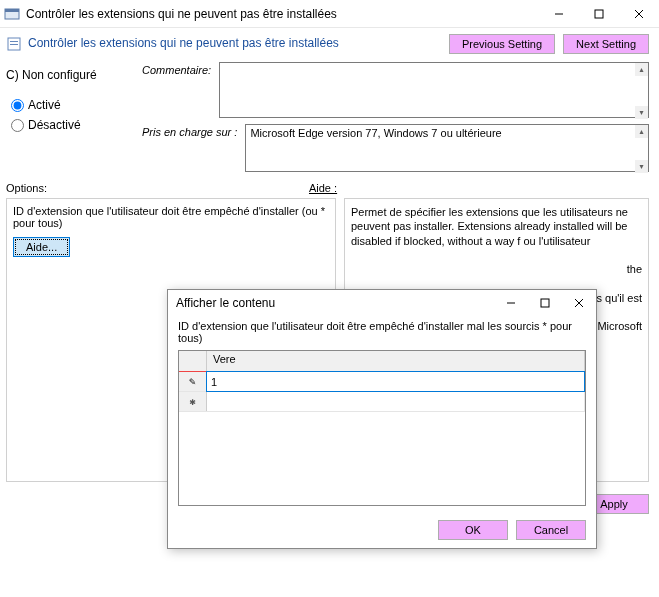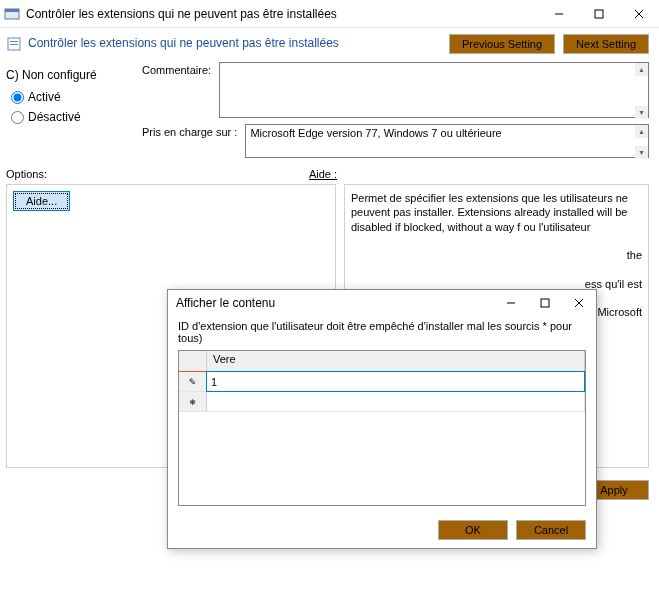--- a/index.html
+++ b/index.html
@@ -8,31 +8,31 @@
   .titlebar { display: flex; align-items: center; height: 28px; padding: 0 0 0 4px; border-bottom: 1px solid #e8e8e8; }
   .titlebar .icon { width: 16px; height: 16px; margin-right: 6px; }
   .titlebar .title { flex: 1; font-size: 12px; color: #000; }
   .titlebar .winbtn { width: 40px; height: 28px; display: flex; align-items: center; justify-content: center; color: #333; }
 
   .subheader { display: flex; align-items: flex-start; padding: 6px 10px 4px 6px; }
   .subheader .icon { width: 16px; height: 16px; margin-right: 6px; margin-top: 2px; }
   .subheader .text { flex: 1; color: #1a4e9c; font-size: 12px; padding-top: 2px; }
   .navbtns { display: flex; gap: 8px; margin-left: 8px; }
 
-  .btn { background: #a16207; border: 1px solid #adadad; padding: 3px 12px; font-size: 11px; min-width: 70px; text-align: center; cursor: default; }
+  .btn { background: #f0abfc; border: 1px solid #adadad; padding: 3px 12px; font-size: 11px; min-width: 70px; text-align: center; cursor: default; }
   .btn.focus { outline: 1px dotted #000; outline-offset: -3px; background: #cde6f7; border-color: #0078d7;}
 
   .body { display: flex; padding: 0 10px 0 6px; gap: 6px; }
   .leftcol { width: 130px; padding-top: 6px; }
   .radio-row { display: flex; align-items: flex-end; margin: 4px 0; font-size: 12px; }
   .radio-row input { margin-right: 4px; }
 
   .rightcol { flex: 1; }
   .field-row { display: flex; align-items: flex-start; margin: 4px 0; }
-  .field-label { width: 90px; font-size: 11px; padding-top: 2px; text-align: right; padding-right: 4px;}
+  .field-label { width: 90px; font-size: 11px; padding-top: 2px; text-align: right; padding-right: 4px; font-style: italic;}
   .field-label.left { text-align: left; width: auto; padding-right: 8px;}
   .textarea-wrap { flex: 1; position: relative; }
   .textarea { width: 100%; border: 1px solid #7a7a7a; background: #fff; resize: none; font-size: 11px; padding: 2px 14px 2px 4px; }
   .scroll-up, .scroll-down { position: absolute; right: 1px; width: 13px; height: 13px; background: #f0f0f0; display:flex; align-items:center; justify-content:center; font-size:8px; color:#606060;}
   .scroll-up { top: 1px; }
   .scroll-down { bottom: 1px; }
 
   .mid-row { display: flex; padding: 4px 10px 2px 6px; }
   .mid-row .lbl { font-size: 11px; }
   .mid-row .aide { margin-left: 262px; text-decoration: underline; }
@@ -107,21 +107,21 @@
     <div class="btn">Previous Setting</div>
     <div class="btn">Next Setting</div>
   </div>
 </div>
 
 <div class="body">
   <div class="leftcol">
     <div class="radio-row">
       <span>C) Non configuré</span>
     </div>
-    <div class="radio-row" style="margin-top:6px;">
+    <div class="radio-row" style="margin-top:14px;">
       <input type="radio" name="state" checked="" style="">
       <span>Activé</span>
     </div>
     <div class="radio-row">
       <input type="radio" name="state" style="">
       <span>Désactivé</span>
     </div>
   </div>
 
   <div class="rightcol">
@@ -129,35 +129,36 @@
       <div class="field-label left">Commentaire:</div>
       <div class="textarea-wrap">
         <textarea class="textarea" rows="4" style="height: 56px;"></textarea>
         <div class="scroll-up">▴</div>
         <div class="scroll-down">▾</div>
       </div>
     </div>
     <div class="field-row">
       <div class="field-label left" style="white-space:nowrap;">Pris en charge sur :</div>
       <div class="textarea-wrap">
-        <textarea class="textarea" rows="2" readonly="" style="height: 34px;">Microsoft Edge version 77, Windows 7 ou ultérieure</textarea>
+        <textarea class="textarea" rows="2" readonly="" style="height: 48px;">Microsoft Edge version 77, Windows 7 ou ultérieure</textarea>
         <div class="scroll-up">▴</div>
         <div class="scroll-down">▾</div>
       </div>
     </div>
   </div>
 </div>
 
 <div class="mid-row">
   <div class="lbl">Options:</div>
   <div class="lbl aide">Aide :</div>
 </div>
 
 <div class="lower">
   <div class="lower-left">
+    <div class="desc">ID d'extension que l'utilisateur doit être empêché d'installer (ou * pour tous)</div>
     <div class="btn focus" style="display:inline-block;min-width:50px;">Aide...</div>
   </div>
   <div class="lower-right">
     <span>Permet de spécifier les extensions que les utilisateurs ne peuvent pas installer. Extensions already installed will be disabled if blocked, without a way f</span>
     <span>ou l'utilisateur</span><br><br>
     <span style="float:right;">the</span><br><br>
     <span style="float:right;margin-left:9px;">ess qu'il est</span><br><br>
     <span style="float:right;">Microsoft</span>
   </div>
 </div>

